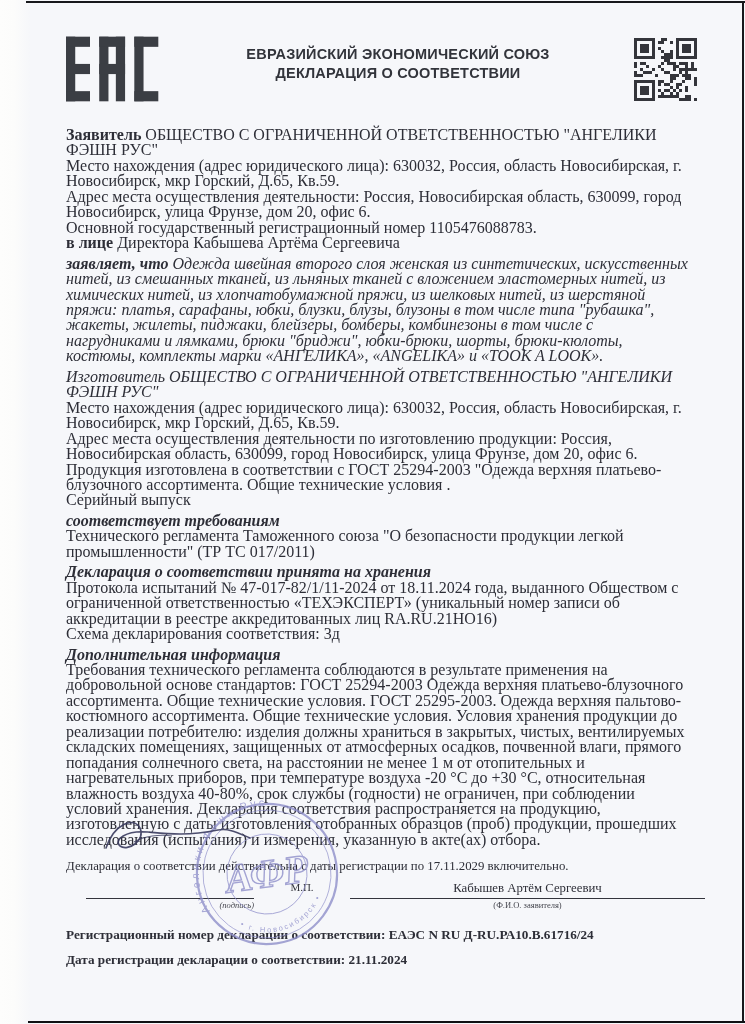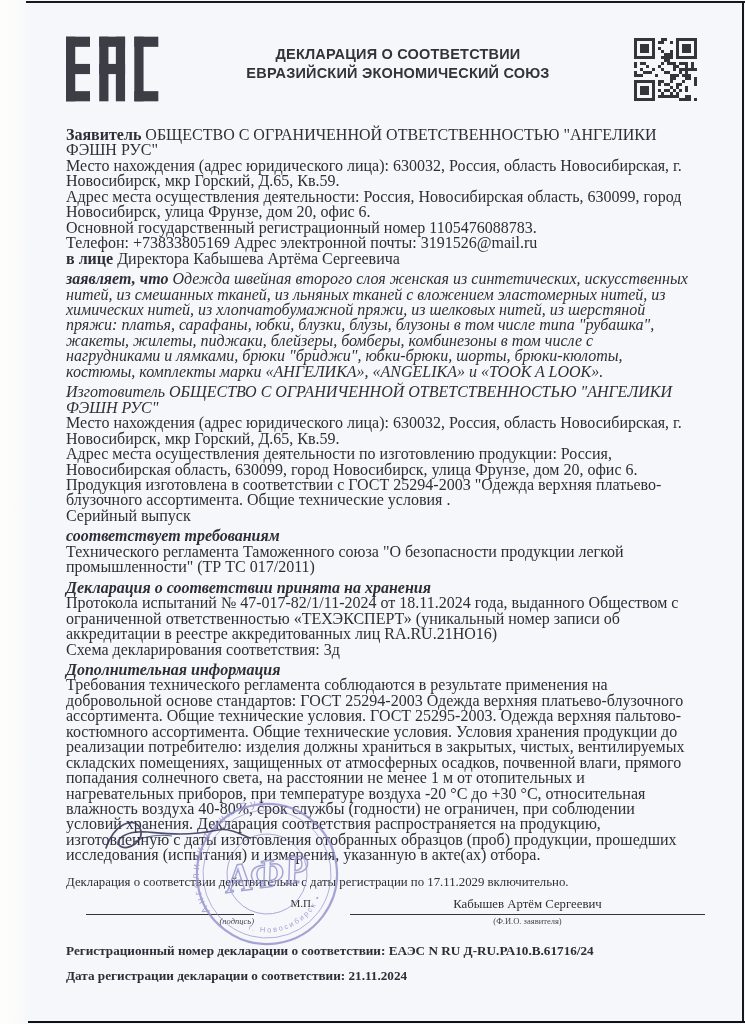--- a/index.html
+++ b/index.html
@@ -60,22 +60,22 @@
         <rect x="36" y="0" width="10" height="70"></rect>
           <rect x="54" y="0" width="10" height="70"></rect>
         <rect x="36" y="0" width="28" height="11"></rect>
           <rect x="36" y="29.5" width="28" height="11"></rect>
         <rect x="74" y="0" width="10" height="70"></rect>
           <rect x="74" y="0" width="26" height="11"></rect>
         <rect x="74" y="59" width="26" height="11"></rect>
       </svg>
     </div>
     <div class="titles">
+      <div>ЕВРАЗИЙСКИЙ ЭКОНОМИЧЕСКИЙ СОЮЗ</div>
       <div>ДЕКЛАРАЦИЯ О СООТВЕТСТВИИ</div>
-      <div>ЕВРАЗИЙСКИЙ ЭКОНОМИЧЕСКИЙ СОЮЗ</div>
     </div>
     <div class="qr"><svg viewBox="0 0 21 21" width="63" height="63">
           <rect x="0" y="0" width="21" height="21" fill="#f6f7fa"></rect>
           <rect x="9" y="0" width="1" height="1" fill="#34353b"></rect>
           <rect x="10" y="0" width="1" height="1" fill="#34353b"></rect>
           <rect x="8" y="1" width="1" height="1" fill="#34353b"></rect>
           <rect x="9" y="1" width="1" height="1" fill="#34353b"></rect>
           <rect x="12" y="1" width="1" height="1" fill="#34353b"></rect>
           <rect x="8" y="3" width="1" height="1" fill="#34353b"></rect>
           <rect x="9" y="4" width="1" height="1" fill="#34353b"></rect>
@@ -187,21 +187,20 @@
           <rect x="1" y="15" width="5" height="5" fill="#f6f7fa"></rect>
           <rect x="2" y="16" width="3" height="3" fill="#34353b"></rect>
         </svg></div>
   </div>
 
   <div class="content">
       <div class="para"><span class="b">Заявитель </span><span>ОБЩЕСТВО С ОГРАНИЧЕННОЙ ОТВЕТСТВЕННОСТЬЮ "АНГЕЛИКИ ФЭШН РУС"</span></div>
       <div class="para"><span>Место нахождения (адрес юридического лица): 630032, Россия, область Новосибирская, г. Новосибирск, мкр Горский, Д.65, Кв.59.</span></div>
       <div class="para"><span>Адрес места осуществления деятельности: Россия, Новосибирская область, 630099, город Новосибирск, улица Фрунзе, дом 20, офис 6.</span></div>
       <div class="para"><span>Основной государственный регистрационный номер 1105476088783.</span></div>
-      <div class="para"><span>Телефон: +73833805169 Адрес электронной почты: 3191526@mail.ru</span></div>
       <div class="para"><span class="b">в лице </span><span>Директора Кабышева Артёма Сергеевича</span></div>
       <div class="para gap"><span class="b">заявляет, что </span><span>Одежда швейная второго слоя женская из синтетических, искусственных нитей, из смешанных тканей, из льняных тканей с вложением эластомерных нитей, из химических нитей, из хлопчатобумажной пряжи, из шелковых нитей, из шерстяной пряжи: платья, сарафаны, юбки, блузки, блузы, блузоны в том числе типа "рубашка", жакеты, жилеты, пиджаки, блейзеры, бомберы, комбинезоны в том числе с нагрудниками и лямками, брюки "бриджи", юбки-брюки, шорты, брюки-кюлоты, костюмы, комплекты марки «АНГЕЛИКА», «ANGELIKA» и «TOOK A LOOK».</span></div>
       <div class="para gap"><span>Изготовитель ОБЩЕСТВО С ОГРАНИЧЕННОЙ ОТВЕТСТВЕННОСТЬЮ "АНГЕЛИКИ ФЭШН РУС"</span></div>
       <div class="para"><span>Место нахождения (адрес юридического лица): 630032, Россия, область Новосибирская, г. Новосибирск, мкр Горский, Д.65, Кв.59.</span></div>
       <div class="para"><span>Адрес места осуществления деятельности по изготовлению продукции: Россия, Новосибирская область, 630099, город Новосибирск, улица Фрунзе, дом 20, офис 6. Продукция изготовлена в соответствии с ГОСТ 25294-2003 "Одежда верхняя платьево-блузочного ассортимента. Общие технические условия .</span></div>
       <div class="para"><span>Серийный выпуск</span></div>
       <div class="para gap"><span class="b">соответствует требованиям</span></div>
       <div class="para"><span>Технического регламента Таможенного союза "О безопасности продукции легкой промышленности" (ТР ТС 017/2011)</span></div>
       <div class="para gap"><span class="b">Декларация о соответствии принята на хранения</span></div>
       <div class="para"><span>Протокола испытаний № 47-017-82/1/11-2024 от 18.11.2024 года, выданного Обществом с ограниченной ответственностью «ТЕХЭКСПЕРТ» (уникальный номер записи об аккредитации в реестре аккредитованных лиц RA.RU.21НО16)</span></div>

